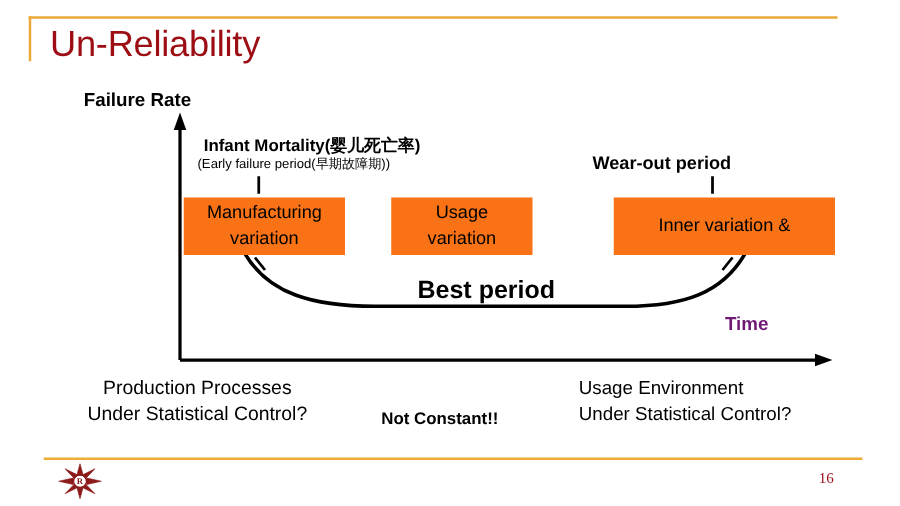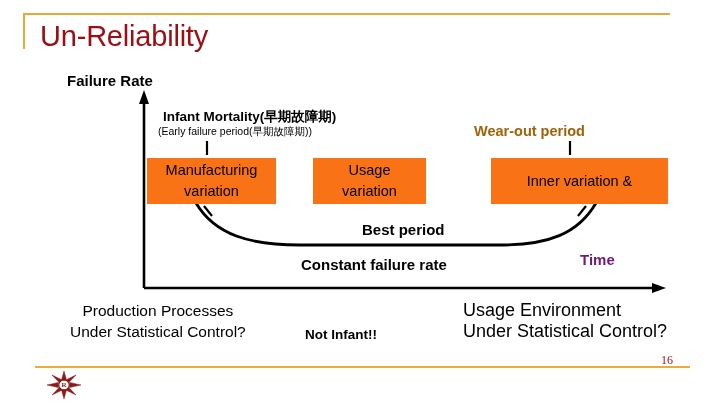--- a/index.html
+++ b/index.html
@@ -102,21 +102,21 @@
     color: #000;
     white-space: nowrap;
     line-height: 1;
   }
   .label-wearout {
     position: absolute;
     left: 474px;
     top: 123px;
     font-size: 14.5px;
     font-weight: bold;
-    color: #a16207;
+    color: #000000;
     white-space: nowrap;
   }
 
   
   .gbox {
     position: absolute;
     background: #f97316;
     color: #000;
     font-size: 14.5px;
     text-align: center;
@@ -128,25 +128,24 @@
   }
   #box-manufacturing { left: 147px; top: 158px; width: 129px; height: 46px; }
   #box-usage        { left: 313px; top: 158px; width: 113px; height: 46px; text-align: center; }
   #box-inner        { left: 491px; top: 158px; width: 177px; height: 46px; gap: 42px; }
 
   
   .label-best {
     position: absolute;
     left: 334px;
     top: 221px;
-    font-size: 15px;
-    font-weight: bold;
-    color: #000;
-    white-space: nowrap;
-    margin-left: 28px;
+    font-size: 20px;
+    font-weight: bold;
+    color: #000;
+    white-space: nowrap;
   }
   .label-constant {
     position: absolute;
     left: 301px;
     top: 256px;
     font-size: 15px;
     font-weight: bold;
     color: #000;
     white-space: nowrap;
   }
@@ -159,21 +158,21 @@
     font-size: 15.5px;
     color: #000;
     line-height: 21px;
     white-space: nowrap;
     text-align: center;
   }
   .q-right {
     position: absolute;
     left: 463px;
     top: 300px;
-    font-size: 18px;
+    font-size: 15px;
     color: #000;
     line-height: 21px;
     white-space: nowrap;
   }
   .q-mid {
     position: absolute;
     left: 305px;
     top: 327px;
     font-size: 13.5px;
     font-weight: bold;
@@ -185,23 +184,23 @@
   .logo {
     position: absolute;
     left: 44px;
     top: 370px;
     width: 40px;
     height: 30px;
   }
   .page-number {
     position: absolute;
     left: 655px;
-    top: 353px;
+    top: 375px;
     width: 24px;
-    text-align: center;
+    text-align: left;
     font-family: "Liberation Serif", serif;
     font-size: 12px;
     color: #9c0d14;
   }
 </style>
 </head>
 <body>
 
 <div id="slide">
 
@@ -223,45 +222,44 @@
     <line x1="207" y1="141" x2="207" y2="155" stroke="#000" stroke-width="2.2"></line>
     <line x1="570" y1="141" x2="570" y2="155" stroke="#000" stroke-width="2.2"></line>
 
     <line x1="204" y1="206" x2="212" y2="216" stroke="#000" stroke-width="2.2"></line>
     <line x1="578" y1="216" x2="586" y2="206" stroke="#000" stroke-width="2.2"></line>
   </svg>
 
   <div class="label-failure-rate">Failure Rate</div>
   <div class="label-time">Time</div>
 
-  <div class="label-infant">Infant Mortality(早期故障期)</div>
+  <div class="label-infant">Infant Mortality(婴儿死亡率)</div>
   <div class="label-infant-sub">(Early failure period(早期故障期))</div>
   <div class="label-wearout">Wear-out period</div>
 
   <div class="gbox" id="box-manufacturing">
     <span>Manufacturing</span>
     <span>variation</span>
   </div>
   <div class="gbox" id="box-usage">
     <span>Usage</span>
     <span>variation</span>
   </div>
   <div class="gbox" id="box-inner">
     <span>Inner variation &amp;</span>
   </div>
 
   <div class="label-best">Best period</div>
-  <div class="label-constant">Constant failure rate</div>
 
   <div class="q-left">
     <div>Production Processes</div>
     <div>Under Statistical Control?</div>
   </div>
 
-  <div class="q-mid">Not Infant!!</div>
+  <div class="q-mid">Not Constant!!</div>
 
   <div class="q-right">
     <div>Usage Environment</div>
     <div>Under Statistical Control?</div>
   </div>
 
   <div class="frame-footer"></div>
 
   <svg class="logo" viewBox="0 0 40 30">
     <g transform="translate(20,15)">

